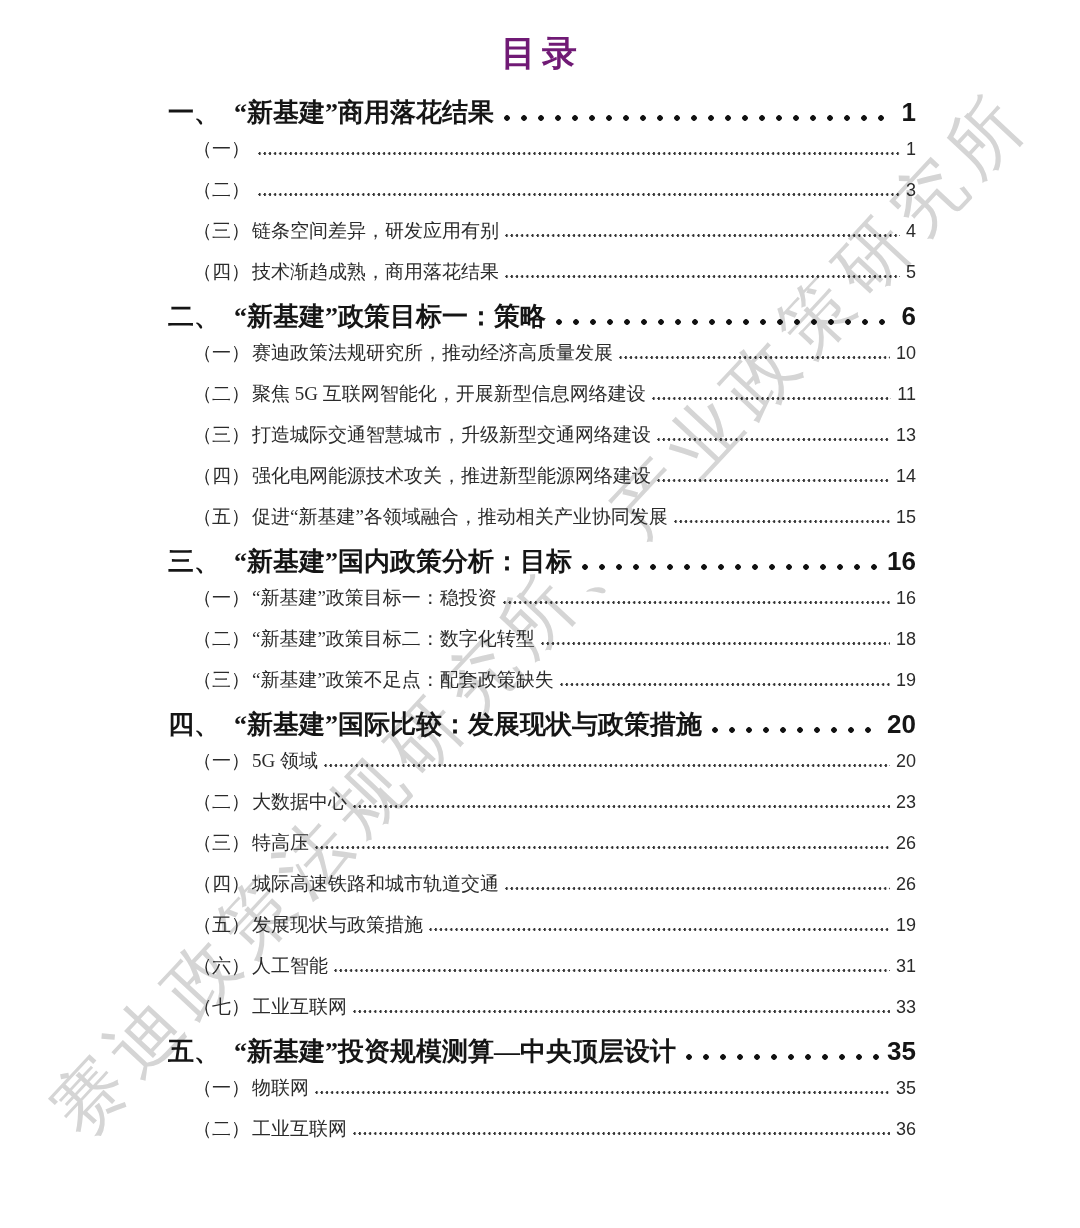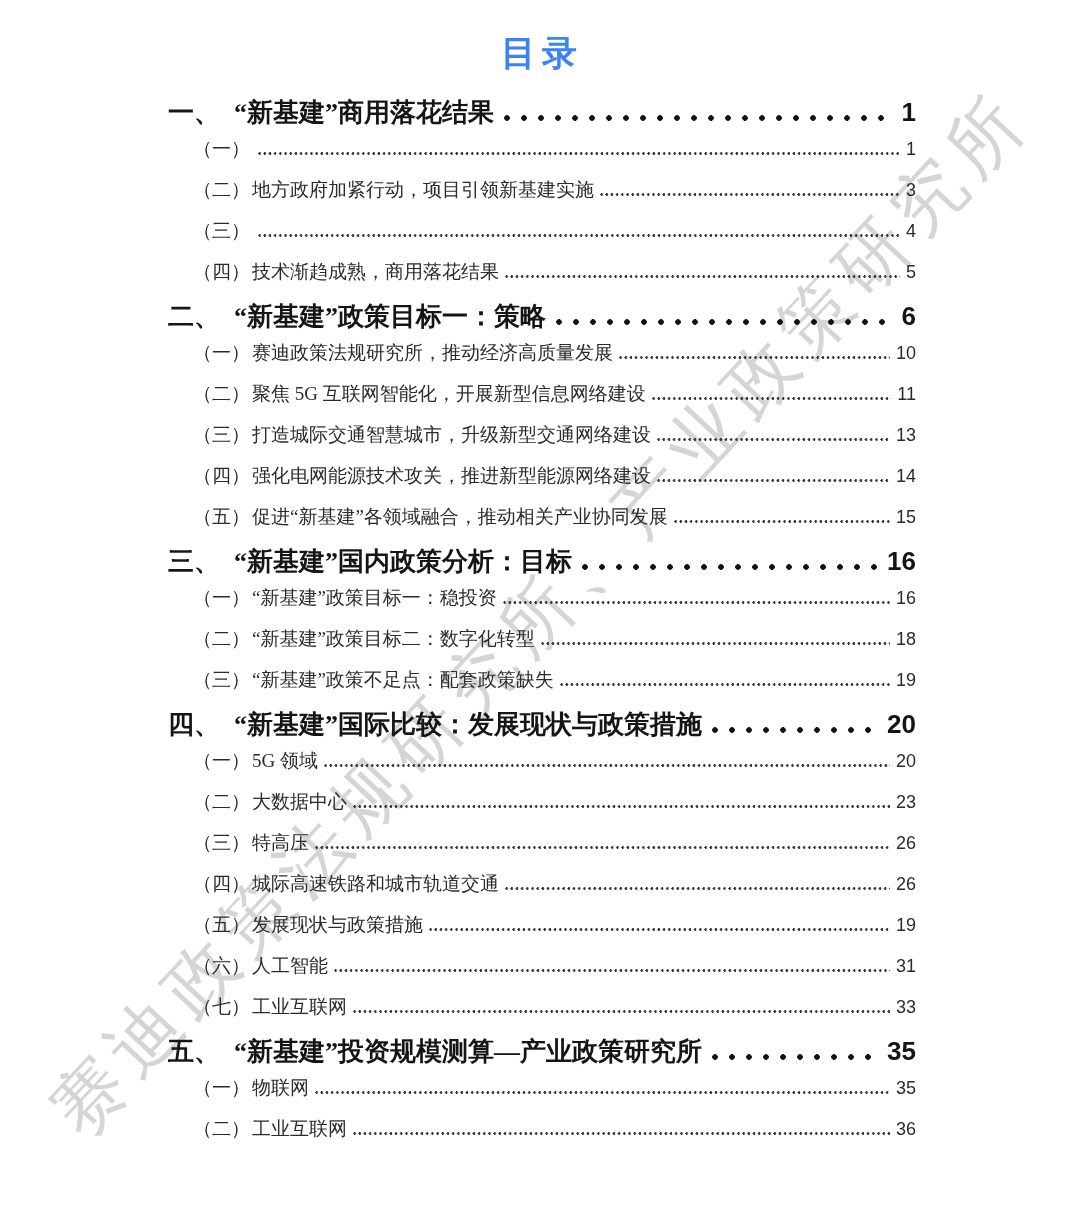--- a/index.html
+++ b/index.html
@@ -31,21 +31,21 @@
     width: 748px;
     z-index: 1;
   }
   .doc-title {
     margin: 0 0 19px 0;
     text-align: center;
     font-size: 35px;
     line-height: 48px;
     font-weight: 700;
     letter-spacing: 6px;
-    color: #3b82f6;
+    color: #701a75;
   }
   .row { display: flex; align-items: baseline; }
   .chapter-row {
     margin-top: 14px;
     margin-bottom: 9px;
     font-size: 26px;
     line-height: 31px;
     font-weight: 700;
     color: #151515;
   }
@@ -94,26 +94,26 @@
           <span class="leader chapter-leader"></span>
           <span class="pagenum chapter-page">1</span>
         </div>
         <div class="row item-row">
           <span class="ilabel">（一）</span>
           <span class="leader item-leader"></span>
           <span class="pagenum item-page">1</span>
         </div>
         <div class="row item-row">
           <span class="ilabel">（二）</span>
-          <span class="txt">地方政府加紧行动，项目引领新基建实施</span>
           <span class="leader item-leader"></span>
           <span class="pagenum item-page">3</span>
         </div>
         <div class="row item-row">
           <span class="ilabel">（三）</span>
+          <span class="txt">链条空间差异，研发应用有别</span>
           <span class="leader item-leader"></span>
           <span class="pagenum item-page">4</span>
         </div>
         <div class="row item-row">
           <span class="ilabel">（四）</span>
           <span class="txt">技术渐趋成熟，商用落花结果</span>
           <span class="leader item-leader"></span>
           <span class="pagenum item-page">5</span>
         </div>
         <div class="row chapter-row">
@@ -219,21 +219,21 @@
           <span class="pagenum item-page">31</span>
         </div>
         <div class="row item-row">
           <span class="ilabel">（七）</span>
           <span class="txt">工业互联网</span>
           <span class="leader item-leader"></span>
           <span class="pagenum item-page">33</span>
         </div>
         <div class="row chapter-row">
           <span class="num">五、</span>
-          <span class="txt">“新基建”投资规模测算—产业政策研究所</span>
+          <span class="txt">“新基建”投资规模测算—中央顶层设计</span>
           <span class="leader chapter-leader"></span>
           <span class="pagenum chapter-page">35</span>
         </div>
         <div class="row item-row">
           <span class="ilabel">（一）</span>
           <span class="txt">物联网</span>
           <span class="leader item-leader"></span>
           <span class="pagenum item-page">35</span>
         </div>
         <div class="row item-row">

